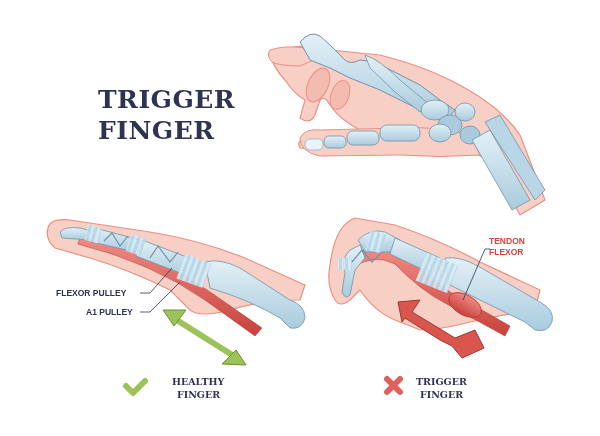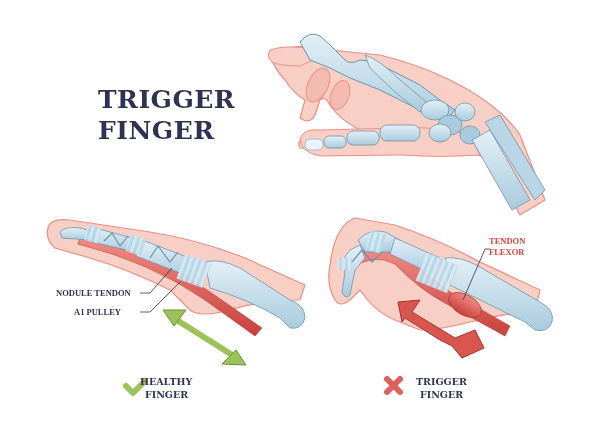--- a/index.html
+++ b/index.html
@@ -3,21 +3,21 @@
 <meta charset="utf-8">
 <style>
   html, body { margin:0; padding:0; background:#ffffff; }
   body { width:600px; height:436px; position:relative; overflow:hidden;
          font-family:"DejaVu Serif", "Liberation Serif", serif; }
   .art { position:absolute; left:0; top:0; width:600px; height:436px; }
   .title { position:absolute; left:98px; top:84px; color:#2e3353;
            font-family:"DejaVu Serif", serif; font-weight:bold; font-size:25px;
            line-height:31px; letter-spacing:0.5px; }
   .label { position:absolute; color:#2e3353; font-weight:bold; font-size:8.5px;
-           font-family:Liberation Serif, serif; line-height:11px; white-space:nowrap; }
+           font-family:Liberation Sans, sans-serif; line-height:11px; white-space:nowrap; }
   .label.red { color:#d9453d; }
   .legend-text { position:absolute; color:#2e3353; font-weight:bold; font-size:9.5px;
            font-family:"DejaVu Serif", serif; line-height:13px; }
 </style>
 </head>
 <body>
 
 <svg class="art" viewBox="0 0 600 436" xmlns="http://www.w3.org/2000/svg">
   <defs>
     <linearGradient id="boneg" x1="0" y1="0" x2="0" y2="1">
@@ -121,29 +121,29 @@
     <line x1="387" y1="379" x2="400" y2="392" stroke="#e0605e" stroke-width="6" stroke-linecap="round"></line>
     <line x1="400" y1="379" x2="387" y2="392" stroke="#e0605e" stroke-width="6" stroke-linecap="round"></line>
   </g>
 </svg>
 
 <div class="title">
   <div>TRIGGER</div>
   <div>FINGER</div>
 </div>
 
-<div class="label" style="left:56px; top:288px;">NODULE TENDON</div>
-<div class="label" style="left:74px; top:307px;">A1 PULLEY</div>
+<div class="label" style="left:56px; top:288px;">FLEXOR PULLEY</div>
+<div class="label" style="left:86px; top:307px;">A1 PULLEY</div>
 
 <div class="label red" style="left:489px; top:236px;">
   <div>TENDON</div>
   <div>FLEXOR</div>
 </div>
 
-<div class="legend-text" style="left:140px; top:375px;">
+<div class="legend-text" style="left:172px; top:375px;">
   <div>HEALTHY</div>
   <div style="padding-left:5px;">FINGER</div>
 </div>
 
 <div class="legend-text" style="left:416px; top:375px;">
   <div>TRIGGER</div>
   <div style="padding-left:4px;">FINGER</div>
 </div>
 
 </body></html>

